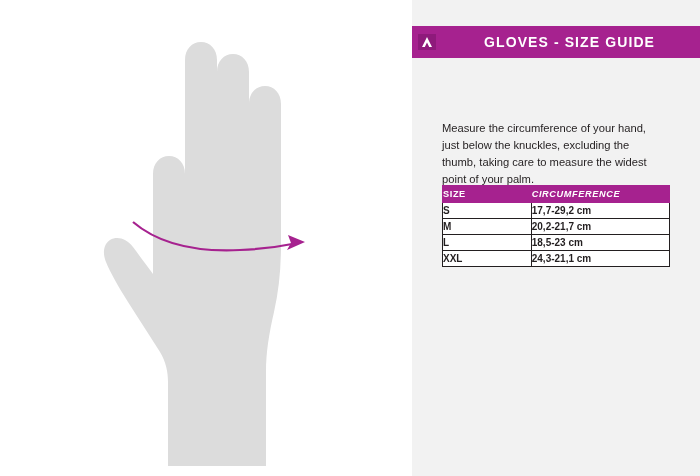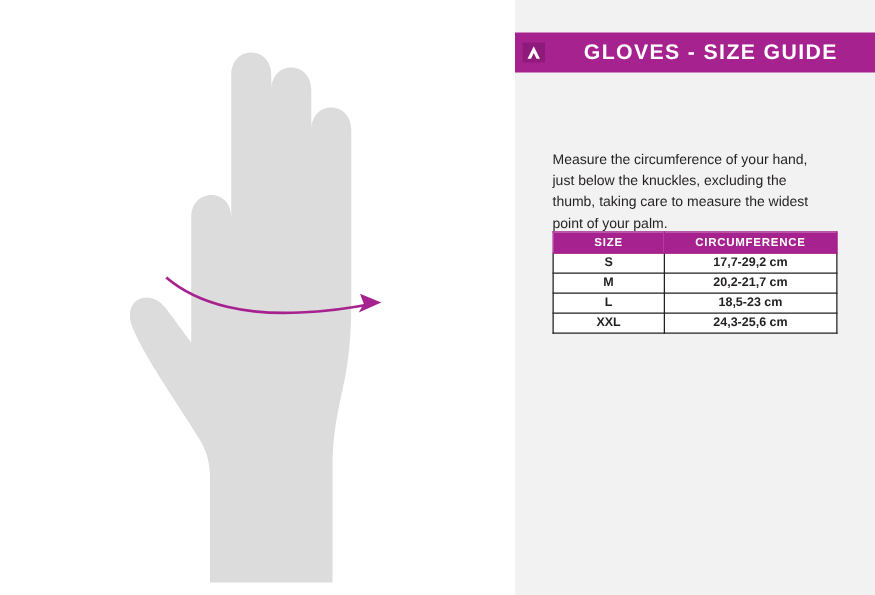--- a/index.html
+++ b/index.html
@@ -54,26 +54,26 @@
   .header-logo {
     width: 30px;
     height: 32px;
     display: flex;
     align-items: center;
     justify-content: center;
     flex: 0 0 auto;
   }
   .header-title {
     color: #ffffff;
-    font-size: 17px;
+    font-size: 14px;
     font-weight: bold;
     letter-spacing: 1.1px;
     font-family: "Liberation Sans", sans-serif;
     white-space: nowrap;
-    margin-left: 25px;
+    margin-left: 42px;
   }
   .section-title {
     position: absolute;
     left: 30px;
     top: 78px;
     font-size: 17px;
     font-weight: bold;
     color: #231f20;
     letter-spacing: 0.3px;
   }
@@ -92,41 +92,41 @@
     position: absolute;
     left: 30px;
     top: 185px;
     width: 228px;
     border-collapse: collapse;
     table-layout: fixed;
   }
   .size-table th,
   .size-table td {
     border: 1px solid #231f20;
-    text-align: center;
+    text-align: left;
     font-size: 10px;
     height: 15px;
     padding: 0;
     color: #231f20;
   }
   .size-table thead th {
     background: #a6228f;
     color: #ffffff;
     border-color: #a6228f;
     font-weight: bold;
     letter-spacing: 0.6px;
     font-size: 9.2px;
     height: 16px;
   }
   .size-table tbody td {
     font-weight: bold;
     background: #ffffff;
   }
   .col-size { width: 39%; }
-  .col-circ { width: 61%; }
+  .col-circ { width: 61%; font-style: italic; }
 </style>
 </head>
 <body>
 
 <div class="page">
 
   <div class="illustration-panel">
     <svg class="hand-svg" width="412" height="476" viewBox="0 0 412 476">
 
       <path d="M168 466
@@ -198,19 +198,19 @@
         <tr>
           <td>M</td>
           <td>20,2-21,7 cm</td>
         </tr>
         <tr>
           <td>L</td>
           <td>18,5-23 cm</td>
         </tr>
         <tr>
           <td>XXL</td>
-          <td>24,3-25,6 cm</td>
+          <td>24,3-21,1 cm</td>
         </tr>
       </tbody>
     </table>
 
   </div>
 </div>
 
 </body></html>

